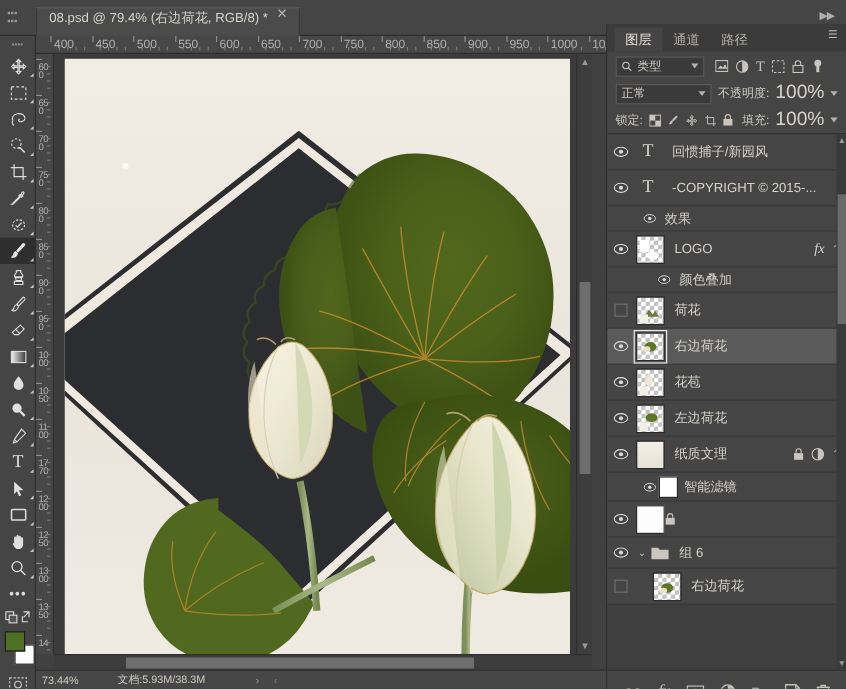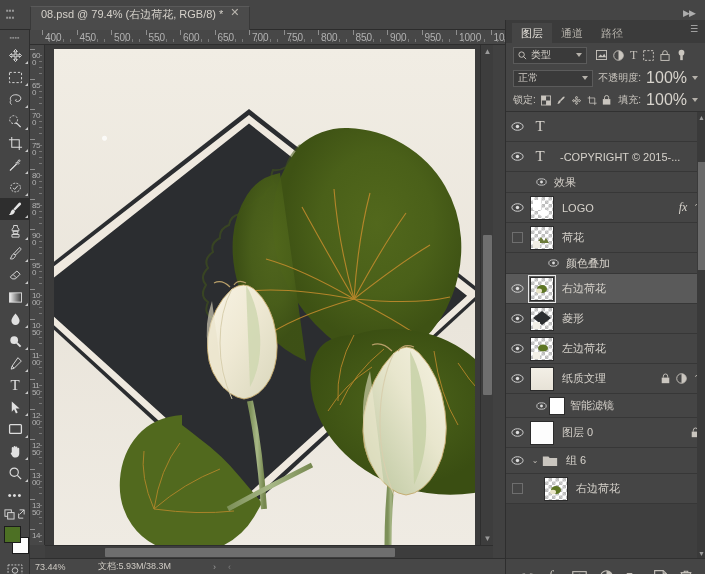--- a/index.html
+++ b/index.html
@@ -561,21 +561,21 @@
       <div class="rv-min" style="top: 286px;"></div>
       <div class="rv-min" style="top: 292px;"></div>
       <div class="rv-min" style="top: 298px;"></div>
       <div class="rv-tick" style="top: 304px;"></div>
       <div class="rv-lab" style="top: 307px;">1100</div>
       <div class="rv-min" style="top: 310px;"></div>
       <div class="rv-min" style="top: 316px;"></div>
       <div class="rv-min" style="top: 322px;"></div>
       <div class="rv-min" style="top: 328px;"></div>
       <div class="rv-tick" style="top: 334px;"></div>
-      <div class="rv-lab" style="top: 337px;">1150</div>
+      <div class="rv-lab" style="top: 337px;">1770</div>
       <div class="rv-min" style="top: 340px;"></div>
       <div class="rv-min" style="top: 346px;"></div>
       <div class="rv-min" style="top: 352px;"></div>
       <div class="rv-min" style="top: 358px;"></div>
       <div class="rv-tick" style="top: 364px;"></div>
       <div class="rv-lab" style="top: 367px;">1200</div>
       <div class="rv-min" style="top: 370px;"></div>
       <div class="rv-min" style="top: 376px;"></div>
       <div class="rv-min" style="top: 382px;"></div>
       <div class="rv-min" style="top: 388px;"></div>
@@ -800,20 +800,21 @@
     <div id="layerlist">
 
       <div class="lrow">
         <span class="eye">
           <svg width="13" height="9" viewBox="0 0 14 10">
               <ellipse cx="7" cy="5" rx="6.2" ry="4.2" fill="none" stroke="#ddd" stroke-width="1"></ellipse>
               <circle cx="7" cy="5" r="1.9" fill="#ddd"></circle>
             </svg>
         </span>
         <span class="ltype">T</span>
+        <span class="lname">回惯捕子/新园风</span>
       </div>
 
       <div class="lrow">
         <span class="eye">
           <svg width="13" height="9" viewBox="0 0 14 10">
               <ellipse cx="7" cy="5" rx="6.2" ry="4.2" fill="none" stroke="#ddd" stroke-width="1"></ellipse>
               <circle cx="7" cy="5" r="1.9" fill="#ddd"></circle>
             </svg>
         </span>
         <span class="ltype">T</span>
@@ -842,76 +843,76 @@
               <rect x="2" y="3" width="8" height="10" fill="#fff"></rect>
               <ellipse cx="13" cy="16" rx="5" ry="3.4" fill="#fff"></ellipse>
             </svg>
         </span>
         <span class="lname">LOGO</span>
         <span class="rt">
           <span class="fx-mark">fx</span>
           <span class="chev">⌃</span>
         </span>
       </div>
-      <div class="lrow">
-        <span class="eye">
-          <span class="eye-box"></span>
-        </span>
-        <span class="thumb-chk">
-          <svg width="22" height="22" viewBox="0 0 22 22" style="position:absolute;left:0;top:0;">
-              <path d="M6 16l4-6 3 4 2-3 3 5z" fill="#6b7a3a"></path>
-              <rect x="2" y="14" width="7" height="7" fill="#f2efe6"></rect>
-            </svg>
-        </span>
-        <span class="lname">荷花</span>
-      </div>
-
       <div class="lrow sub">
         <span class="sub-ind2"></span>
         <span class="mini-eye">
           <svg width="11" height="8" viewBox="0 0 12 9">
               <ellipse cx="6" cy="4.5" rx="5.3" ry="3.6" fill="none" stroke="#ddd" stroke-width="0.9"></ellipse>
               <circle cx="6" cy="4.5" r="1.6" fill="#ddd"></circle>
             </svg>
         </span>
         <span class="sub-label">颜色叠加</span>
       </div>
 
+      <div class="lrow">
+        <span class="eye">
+          <span class="eye-box"></span>
+        </span>
+        <span class="thumb-chk">
+          <svg width="22" height="22" viewBox="0 0 22 22" style="position:absolute;left:0;top:0;">
+              <path d="M6 16l4-6 3 4 2-3 3 5z" fill="#6b7a3a"></path>
+              <rect x="2" y="14" width="7" height="7" fill="#f2efe6"></rect>
+            </svg>
+        </span>
+        <span class="lname">荷花</span>
+      </div>
+
       <div class="lrow selected">
         <span class="eye">
           <svg width="13" height="9" viewBox="0 0 14 10">
               <ellipse cx="7" cy="5" rx="6.2" ry="4.2" fill="none" stroke="#ddd" stroke-width="1"></ellipse>
               <circle cx="7" cy="5" r="1.9" fill="#ddd"></circle>
             </svg>
         </span>
         <span class="thumb-chk sel">
           <svg width="22" height="22" viewBox="0 0 22 22" style="position:absolute;left:0;top:0;">
               <ellipse cx="11" cy="11" rx="5" ry="4" fill="#5d7524"></ellipse>
               <ellipse cx="8" cy="13" rx="3" ry="2.4" fill="#eae5c9"></ellipse>
             </svg>
         </span>
         <span class="lname">右边荷花</span>
       </div>
 
-
       <div class="lrow">
         <span class="eye">
           <svg width="13" height="9" viewBox="0 0 14 10">
               <ellipse cx="7" cy="5" rx="6.2" ry="4.2" fill="none" stroke="#ddd" stroke-width="1"></ellipse>
               <circle cx="7" cy="5" r="1.9" fill="#ddd"></circle>
             </svg>
         </span>
         <span class="thumb-chk">
           <svg width="22" height="22" viewBox="0 0 22 22" style="position:absolute;left:0;top:0;">
-              <path d="M11 3l9 7-9 7-9-7z" fill="#2b2d30"></path>
+              <ellipse cx="10" cy="9" rx="3" ry="5" fill="#efe9d4"></ellipse>
               <rect x="2" y="14" width="7" height="7" fill="#f2efe6"></rect>
             </svg>
         </span>
-        <span class="lname">菱形</span>
-      </div>
+        <span class="lname">花苞</span>
+      </div>
+
 
       <div class="lrow">
         <span class="eye">
           <svg width="13" height="9" viewBox="0 0 14 10">
               <ellipse cx="7" cy="5" rx="6.2" ry="4.2" fill="none" stroke="#ddd" stroke-width="1"></ellipse>
               <circle cx="7" cy="5" r="1.9" fill="#ddd"></circle>
             </svg>
         </span>
         <span class="thumb-chk">
           <svg width="22" height="22" viewBox="0 0 22 22" style="position:absolute;left:0;top:0;">
@@ -956,21 +957,20 @@
       </div>
 
       <div class="lrow">
         <span class="eye">
           <svg width="13" height="9" viewBox="0 0 14 10">
               <ellipse cx="7" cy="5" rx="6.2" ry="4.2" fill="none" stroke="#ddd" stroke-width="1"></ellipse>
               <circle cx="7" cy="5" r="1.9" fill="#ddd"></circle>
             </svg>
         </span>
         <span class="thumb-solid"></span>
-        <span class="lname">图层 0</span>
         <span class="rt">
           <svg width="9" height="11" viewBox="0 0 10 12">
               <rect x="0.8" y="5" width="8.4" height="6.2" fill="#cac6bf"></rect>
               <path d="M2.6 5V3.4a2.4 2.4 0 014.8 0V5" fill="none" stroke="#cac6bf" stroke-width="1"></path>
             </svg>
         </span>
       </div>
 
       <div class="lrow" style="height:26px;">
         <span class="eye">

